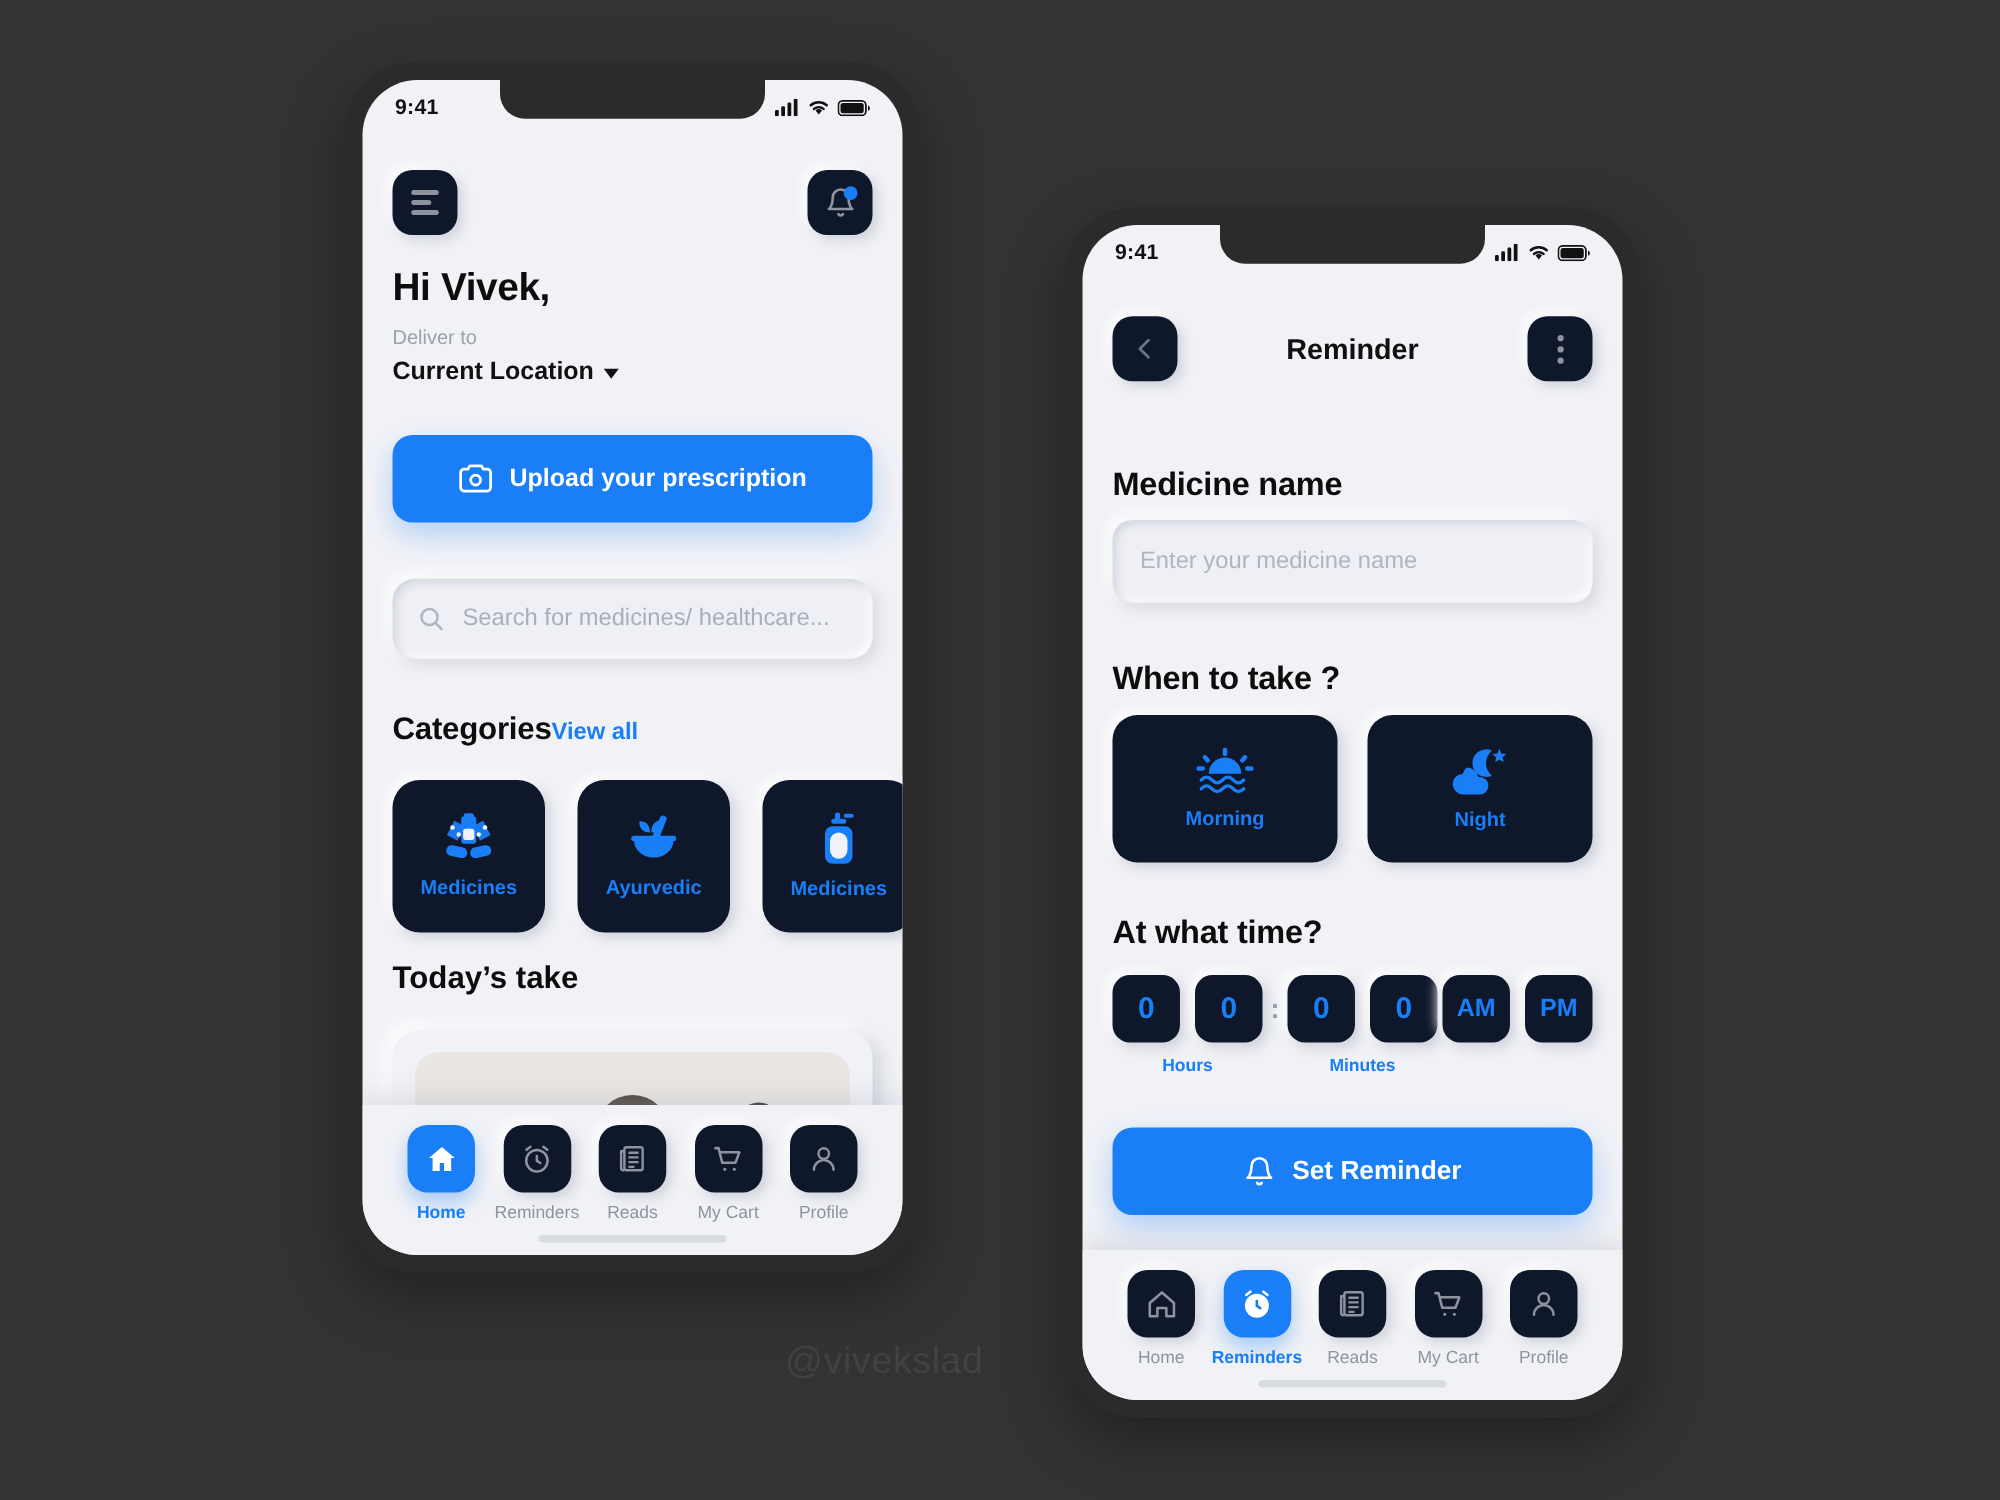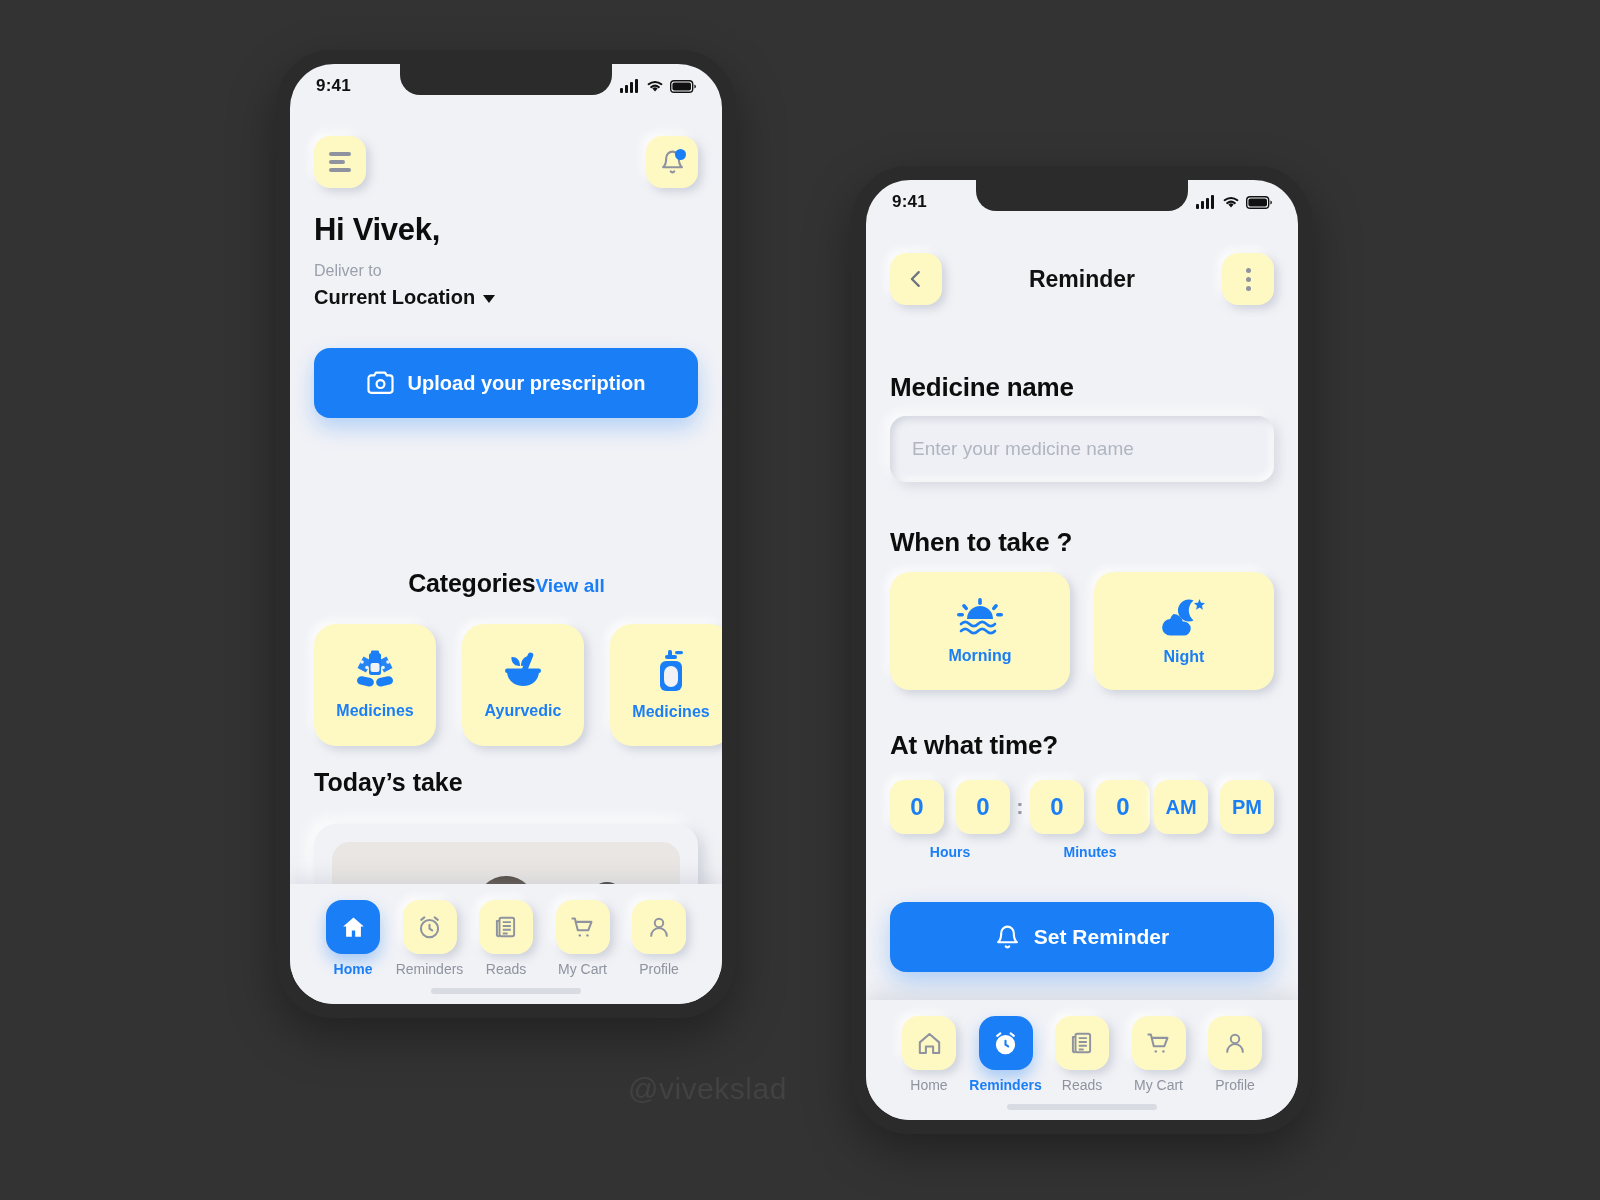--- a/index.html
+++ b/index.html
@@ -44,21 +44,21 @@
 
   
   .statusbar {
     position: absolute; top: 0; left: 0; right: 0; height: 44px;
     display: flex; align-items: center; justify-content: space-between;
     padding: 0 26px; z-index: 20;
   }
   .status-time { font-size: 17px; font-weight: 700; color: #111; letter-spacing: .2px; }
   .status-icons { display: flex; align-items: center; gap: 6px; }
   .neu-sm {
-    background: #fef9c3;
+    background: #0f172a;
     box-shadow: 4px 4px 9px rgba(174,179,193,.50), -4px -4px 9px rgba(255,255,255,.92);
   }
   .neu-in {
     background: #eff0f5;
     box-shadow: inset 3px 3px 7px rgba(174,179,193,.45), inset -3px -3px 7px rgba(255,255,255,.95),
                 5px 5px 11px rgba(174,179,193,.35), -5px -5px 11px rgba(255,255,255,.8);
   }
 
   
   .p1-body { position: absolute; inset: 0; padding: 0 36px; }
@@ -96,21 +96,21 @@
   }
 
   .searchbar {
     position: absolute; top: 399px; left: 24px; right: 24px; height: 64px;
     border-radius: 18px; display: flex; align-items: center; gap: 14px; padding: 0 20px;
     cursor: text;
   }
   .search-text { font-size: 19px; color: #a8aeba; white-space: nowrap; overflow: hidden; }
 
   .sec-head { position: absolute; left: 24px; right: 23px; display: flex;
-              align-items: baseline; justify-content: center; }
+              align-items: baseline; justify-content: flex-start; }
   .sec-title { font-size: 25px; font-weight: 700; color: #0d0d0d; letter-spacing: -.2px; }
   .view-all { font-size: 19px; font-weight: 700; color: #1a7ef7; cursor: pointer; }
 
   .cat-row { position: absolute; top: 560px; left: 24px; display: flex; gap: 26px; }
   .cat-card {
     width: 122px; height: 122px; border-radius: 22px;
     display: flex; flex-direction: column; align-items: center; justify-content: center; gap: 10px;
     cursor: pointer; flex: none;
   }
   .cat-label { font-size: 16px; font-weight: 700; color: #1a7ef7; white-space: nowrap; }
@@ -261,20 +261,27 @@
         </div>
 
         <div class="upload-btn">
           <svg width="27" height="24" viewBox="0 0 24 22" fill="none" stroke="#fff" stroke-width="2" stroke-linecap="round" stroke-linejoin="round">
             <path d="M1 6.5A2.5 2.5 0 013.5 4h2.8l1.5-2.5h8.4L17.7 4h2.8A2.5 2.5 0 0123 6.5v11A2.5 2.5 0 0120.5 20h-17A2.5 2.5 0 011 17.5z"></path>
             <circle cx="12" cy="12" r="3.6"></circle>
           </svg>
           <span>Upload your prescription</span>
         </div>
 
+        <div class="searchbar neu-in">
+          <svg width="22" height="22" viewBox="0 0 24 24" fill="none" stroke="#b0b5c0" stroke-width="2.2" stroke-linecap="round">
+            <circle cx="10.5" cy="10.5" r="7"></circle>
+              <path d="M16 16l5 5"></path>
+          </svg>
+          <span class="search-text">Search for medicines/ healthcare...</span>
+        </div>
 
         <div class="sec-head" style="top:505px">
           <span class="sec-title">Categories</span>
           <span class="view-all">View all</span>
         </div>
 
         <div class="cat-row">
           <div class="cat-card neu-sm">
             <svg width="46" height="42" viewBox="0 0 46 42">
               <g fill="#1a7ef7">

